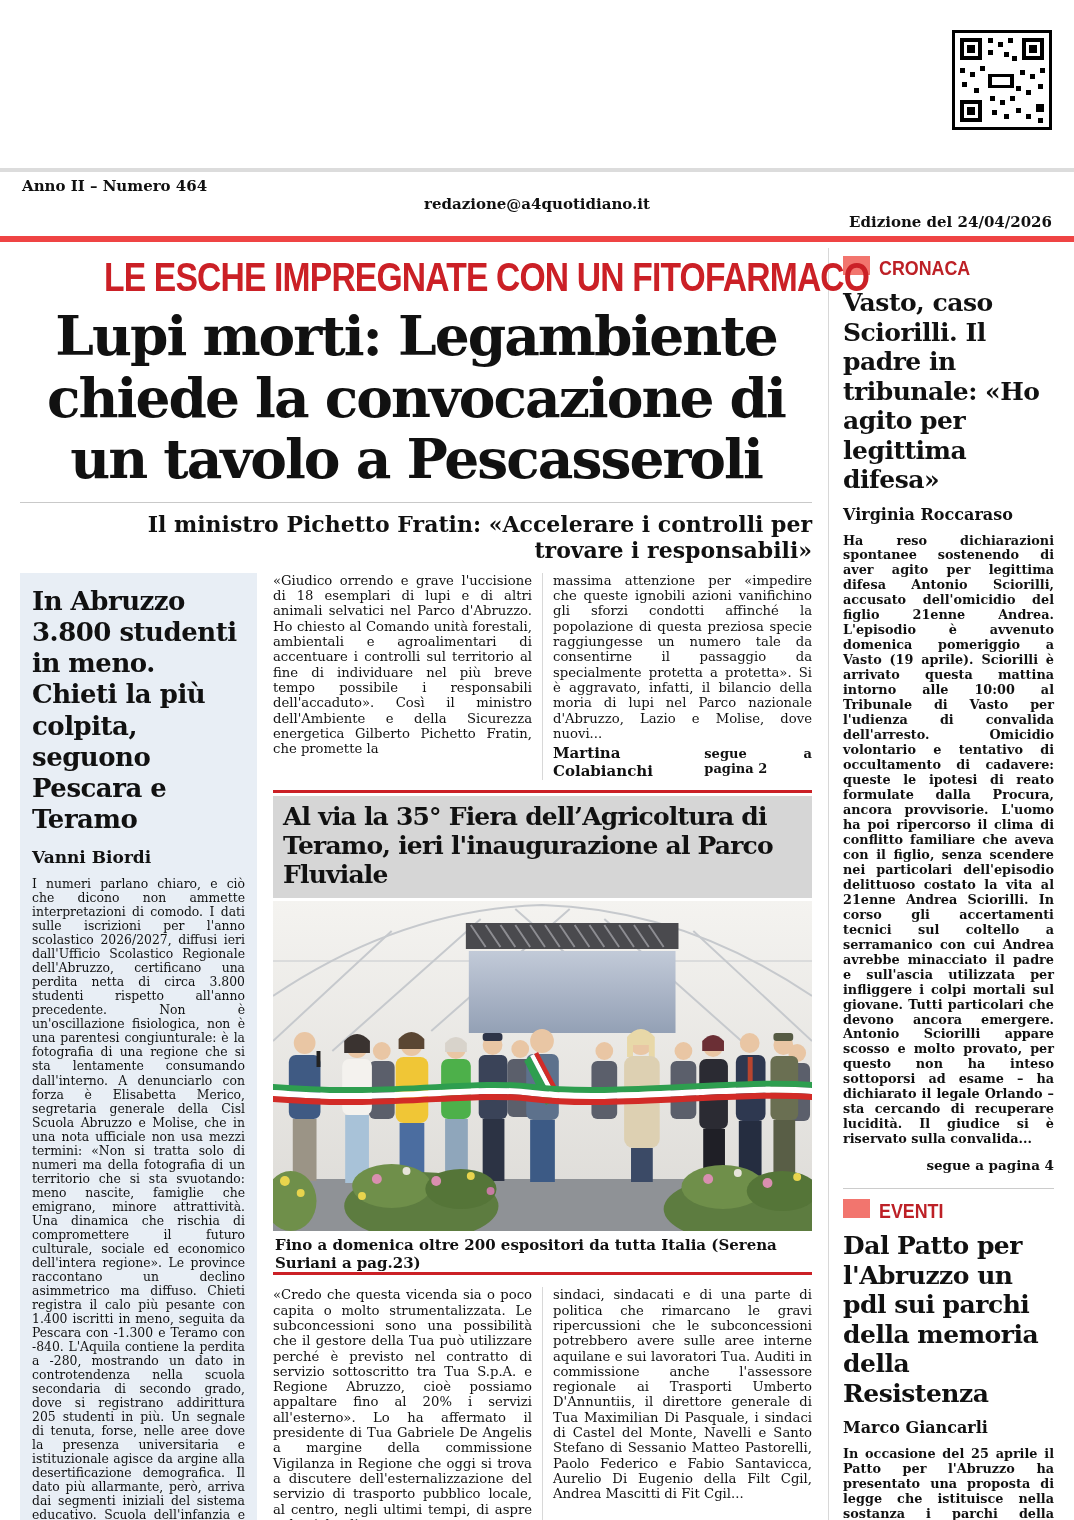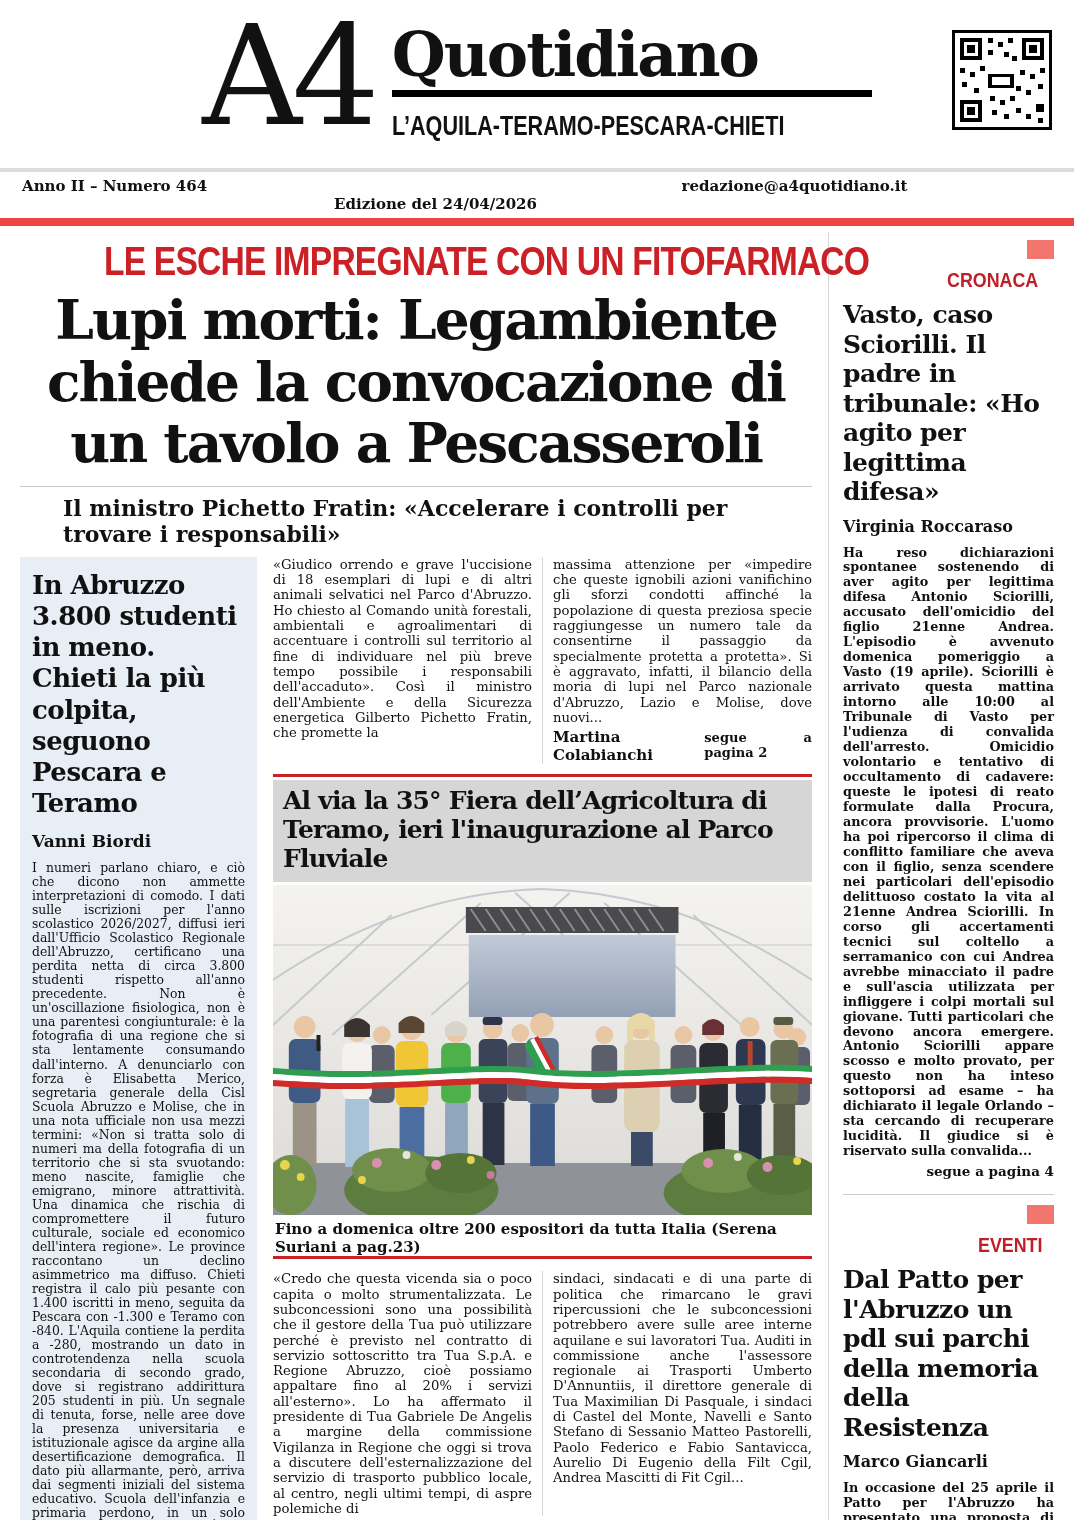--- a/index.html
+++ b/index.html
@@ -23,49 +23,49 @@
   }
   .logo-rule { height:7px; background:#000; margin-top:4px; }
   .logo-sub {
     display:inline-block; margin-top:14px;
     font-family:"Liberation Sans",sans-serif; font-weight:bold; font-size:27px;
     transform:scaleX(0.80); transform-origin:left center; white-space:nowrap;
   }
   .qr { position:absolute; right:22px; top:30px; width:100px; height:100px; }
   
   .daterow {
-    margin:0 0 0 0; border-top:4px solid #dcdcdc; border-bottom:8px solid #ef4444;
-    display:grid; grid-template-columns:1fr 1fr; align-items:center;
+    margin:0 0 0 0; border-top:4px solid #dcdcdc; border-bottom:6px solid #ef4444;
+    display:grid; grid-template-columns:1fr; align-items:center;
     padding:5px 22px; font-weight:bold; font-size:15px;
   }
   .daterow .c { text-align:center; } .daterow .r { text-align:right; }
   
   .content { display:flex; gap:16px; padding:6px 20px 0 20px; }
   .main-left { width:792px; flex:none; }
   .right-rail { flex:1; border-left:1px solid #d8d8d8; padding-left:14px; }
   
   .kicker-wrap { text-align:center; margin-top:6px; }
   .kicker {
     display:inline-block; color:#cb2026; font-family:"Liberation Sans",sans-serif;
     font-weight:bold; font-size:41px; letter-spacing:-1px;
     transform:scaleX(0.82); transform-origin:center; white-space:nowrap;
   }
   .headline {
     text-align:center; font-weight:bold; font-size:55px; line-height:1.12;
     letter-spacing:-2px; margin-top:4px;
   }
   .subhead-rule { border-top:1px solid #c9c9c9; margin-top:12px; }
-  .subhead { text-align:left; font-size:22px; font-weight:600; padding:8px 0 10px;margin-left:43px; }
+  .subhead { text-align:right; font-size:22px; font-weight:600; padding:8px 0 10px;margin-left:43px; }
   
   .body-row { display:flex; gap:16px; }
   .students-box { width:237px; flex:none; background:#e8eef5; padding:13px 12px 14px; }
   .students-box h3 { font-size:26px; line-height:1.2; font-weight:bold; letter-spacing:-0.5px; }
   .byline { font-size:17px; font-weight:bold; margin-top:12px; }
   .students-box .body { margin-top:10px; font-size:12.4px; line-height:1.13; text-align:justify; }
-  .more { font-weight:bold; font-size:13.5px; text-align:right; margin-top:4px; }
+  .more { font-weight:bold; font-size:13.5px; text-align:right; margin-top:10px; }
   .center-col { flex:1; min-width:0; }
   .twocols { display:flex; gap:0;justify-content:space-between; }
   .twocols .col { flex:1; font-size:13.2px; line-height:1.16; text-align:justify; min-width:0; }
   .twocols .col:first-child { border-right:1px solid #d8d8d8; padding-right:10px; }
   .twocols .col:last-child { padding-left:10px; }
   .colfoot { display:flex; justify-content:space-between; align-items:baseline; margin-top:4px; }
   .colfoot .a { font-weight:bold; font-size:15px; }
   .colfoot .m { font-weight:bold; font-size:13px; }
   
   .fiera { margin-top:10px; border-top:3px solid #cb2026; }
@@ -74,45 +74,37 @@
     letter-spacing:-0.8px; padding:7px 10px 9px; margin-top:3px;
   }
   .photo { display:block; width:100%; height:330px; margin-top:3px; }
   .caption { font-size:15px; font-weight:600; padding:5px 2px 0; }
   .fiera-bottom { border-bottom:3px solid #cb2026; }
   
   .tua { margin-top:10px; }
   .tua h2 { font-weight:bold; font-size:31px; line-height:1.12; letter-spacing:-1.2px; }
   .tua .twocols { margin-top:12px; }
   
-  .section-tag { display:flex; align-items:flex-end; gap:9px; margin-top:8px;flex-direction:column; }
+  .section-tag { display:flex; align-items:flex-start; gap:9px; margin-top:8px; }
   .section-sq { width:27px; height:19px; background:#f2756e; flex:none; }
   .section-label {
     display:inline-block; color:#bd2026; font-family:"Liberation Sans",sans-serif;
     font-weight:bold; font-size:21px; transform:scaleX(0.85); transform-origin:left center;
   }
   .right-rail h2 { font-weight:bold; font-size:25px; line-height:1.18; letter-spacing:-0.5px; margin-top:8px; }
   .right-rail .byline { font-size:16px; margin-top:10px; }
   .right-rail .body { margin-top:10px; font-size:12.8px; line-height:1.17; text-align:justify;font-weight:bold; }
   .rail-divider { border-top:1px solid #cccccc; margin:15px 0 10px; }
 </style>
 </head>
 <body>
 
 <div class="page">
 
   <header class="masthead">
-    <div class="logo-wrap">
-      <div class="logo-a4">A4</div>
-      <div class="logo-right">
-        <div class="logo-name">Quotidiano</div>
-        <div class="logo-rule"></div>
-        <span class="logo-sub">L’AQUILA-TERAMO-PESCARA-CHIETI</span>
-      </div>
-    </div>
     <svg class="qr" viewBox="0 0 100 100" aria-hidden="true">
       <rect x="0" y="0" width="100" height="100" fill="#fff"></rect>
       <rect x="1.5" y="1.5" width="97" height="97" fill="none" stroke="#000" stroke-width="3"></rect>
 
       <g fill="#000">
         <rect x="8" y="8" width="22" height="22"></rect>
           <rect x="70" y="8" width="22" height="22"></rect>
           <rect x="8" y="70" width="22" height="22"></rect>
       </g>
       <g fill="#fff">

